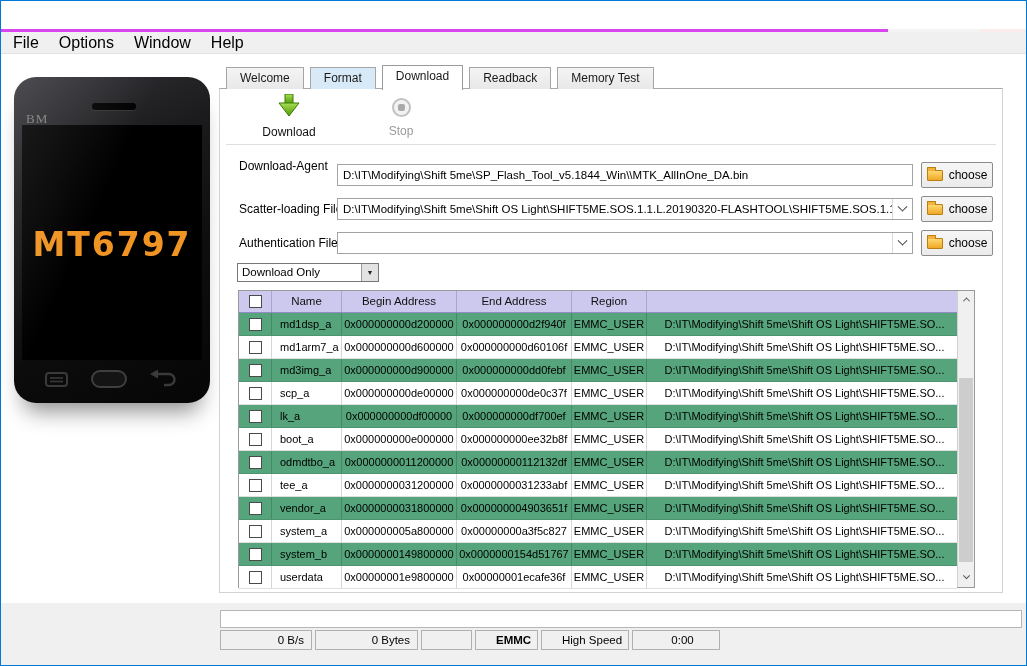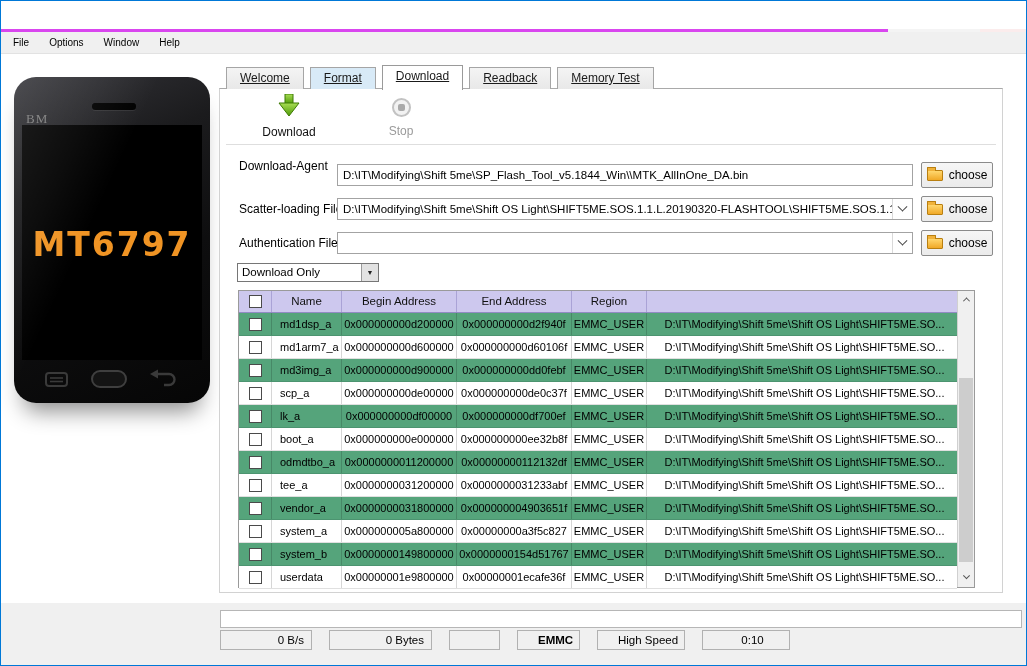--- a/index.html
+++ b/index.html
@@ -20,21 +20,21 @@
   .glyph-min { width:11px; height:1px; background:#000; }
   .glyph-max { width:10px; height:10px; border:1px solid #000; }
   .glyph-close { position:relative; width:12px; height:12px; }
   .glyph-close::before, .glyph-close::after { content:""; position:absolute; left:-1px; top:5px;
       width:14px; height:1px; background:#000; }
   .glyph-close::before { transform:rotate(45deg); } .glyph-close::after { transform:rotate(-45deg); }
 
   
   .menubar { position:absolute; left:0; top:31px; width:1025px; height:22px; background:#f0f0f0;
              border-bottom:1px solid #e2e2e2; display:flex; align-items:center; padding-left:2px; }
-  .menu-item { padding:12px 10px; font-size:10px; color:#000; line-height:21px; }
+  .menu-item { padding:12px 10px; font-size:16px; color:#000; line-height:21px; }
 
   
   .content { position:absolute; left:0; top:53px; width:1025px; height:549px; background:#ffffff; }
   .footer  { position:absolute; left:0; top:602px; width:1025px; height:62px; background:#f0f0f0; }
 
   
   .phone { position:absolute; left:13px; top:23px; width:196px; height:326px; border-radius:22px;
            background:linear-gradient(155deg,#35353a 0%,#1b1b1d 30%,#0e0e0f 60%,#060606 100%);
            box-shadow:0 18px 22px -10px rgba(0,0,0,.45); }
   .phone::after { content:""; position:absolute; inset:0; border-radius:22px;
@@ -48,21 +48,21 @@
            font-family:"DejaVu Sans", sans-serif; font-weight:bold; font-size:33px;
            color:#f09424; letter-spacing:2px; }
   .navbar { position:absolute; left:0; right:0; bottom:12px; height:24px; display:flex;
             align-items:center; justify-content:space-between; padding:0 30px; z-index:2; }
 
   
   .panel { position:absolute; left:218px; top:34px; width:784px; height:505px; background:#fff;
            border:1px solid #d2d2d2; border-top:1px solid #a9a9a9; }
   .tabs { position:absolute; left:225px; top:10px; height:25px; display:flex; align-items:flex-end; gap:6px; z-index:3; }
   .tab { height:22px; padding:0 13px; font-size:12px; line-height:21px; color:#1a1a1a;
-         background:linear-gradient(#f4f4f4,#e8e8e8); border:1px solid #a5a5a5; border-bottom:none;text-decoration:underline; }
+         background:linear-gradient(#f4f4f4,#e8e8e8); border:1px solid #a5a5a5; border-bottom:none; }
   .tab.hover { background:#d8eaf7; }
   .tab.active { height:25px; background:#ffffff; margin-bottom:-1px; border-color:#9a9a9a; }
 
   .toolbar { position:absolute; left:6px; right:6px; top:0; height:56px; border-bottom:1px solid #dedede; }
   .tool-btn { position:absolute; top:5px; width:70px; text-align:center; }
   .tool-btn .lbl { font-size:12px; margin-top:3px; color:#111; }
   .tool-btn.disabled .lbl { color:#9a9a9a; }
   .dl-btn { left:28px; } .stop-btn { left:140px; }
   .stop-ring { display:inline-block; margin-top:4px; width:19px; height:19px; border-radius:50%;
                border:2px solid #c2c2c2; background:#f2f2f2; position:relative; }
@@ -115,21 +115,21 @@
   .vscroll { width:17px; background:#f0f0f0; border-left:1px solid #d0d0d0; position:relative; }
   .sb-btn { position:absolute; left:0; width:16px; height:17px; display:flex; align-items:center;
             justify-content:center; background:#f0f0f0; }
   .sb-up { top:0; } .sb-down { bottom:0; }
   .sb-thumb { position:absolute; left:1px; top:87px; width:14px; height:184px; background:#cdcdcd; }
   .vscroll .chev { border-color:#555; width:5px; height:5px; }
 
   
   .progress { position:absolute; left:219px; top:7px; width:802px; height:18px; background:#fff;
               border:1px solid #b6b6b6; }
-  .statusbar { position:absolute; left:219px; top:27px; width:802px; height:20px; display:flex; gap:17px; }
+  .statusbar { position:absolute; left:219px; top:27px; width:802px; height:20px; display:flex; gap:3px; }
   .seg { border:1px solid #b1b1b1; background:#f0f0f0; font-size:11.5px; line-height:18px;
          padding:0 7px; color:#000; white-space:nowrap; overflow:hidden; }
   .seg.right { text-align:right; } .seg.center { text-align:center;padding-left:20px; } .seg.bold { font-weight:bold; }
   .s1 { width:92px; } .s2 { width:103px; } .s3 { width:51px; } .s4 { width:63px; }
   .s5 { width:88px; } .s6 { width:88px; } .s7 { flex:1; }
 </style>
 </head>
 <body>
 
 <div id="window">
@@ -394,17 +394,17 @@
   </div>
 
   <div class="footer">
     <div class="progress"></div>
     <div class="statusbar">
       <div class="seg s1 right">0 B/s</div>
       <div class="seg s2 right">0 Bytes</div>
       <div class="seg s3"></div>
       <div class="seg s4 center bold">EMMC</div>
       <div class="seg s5 center">High Speed</div>
-      <div class="seg s6 center">0:10</div>
+      <div class="seg s6 center">0:00</div>
     </div>
   </div>
 
 </div>
 
 </body></html>

